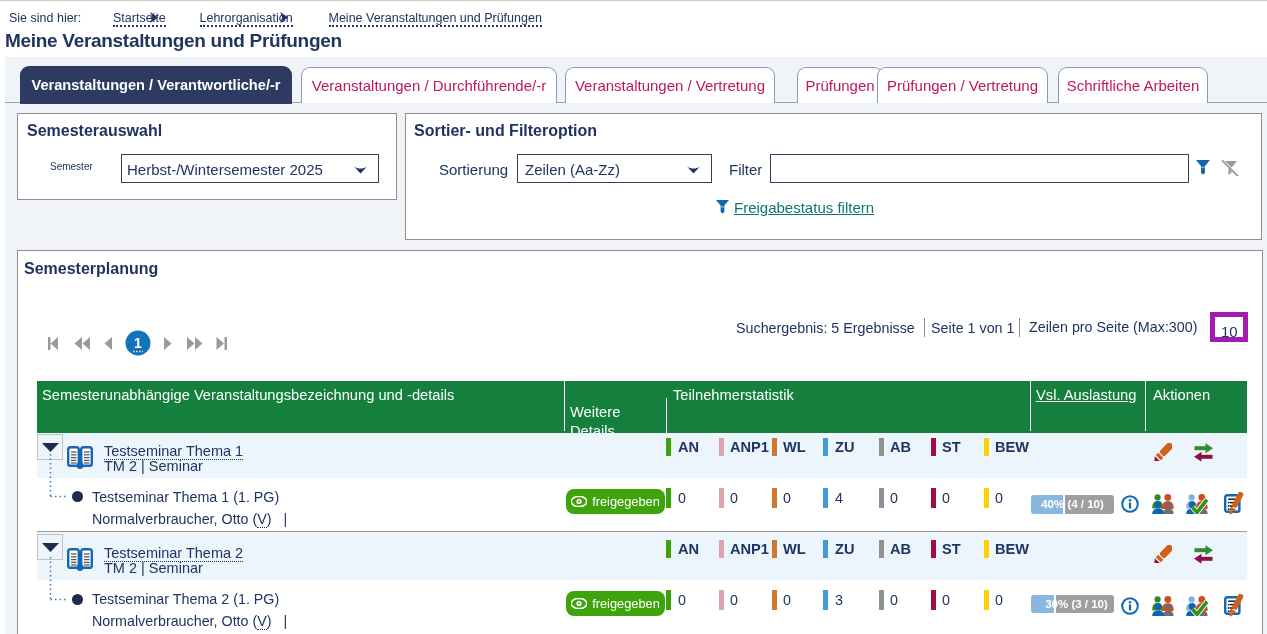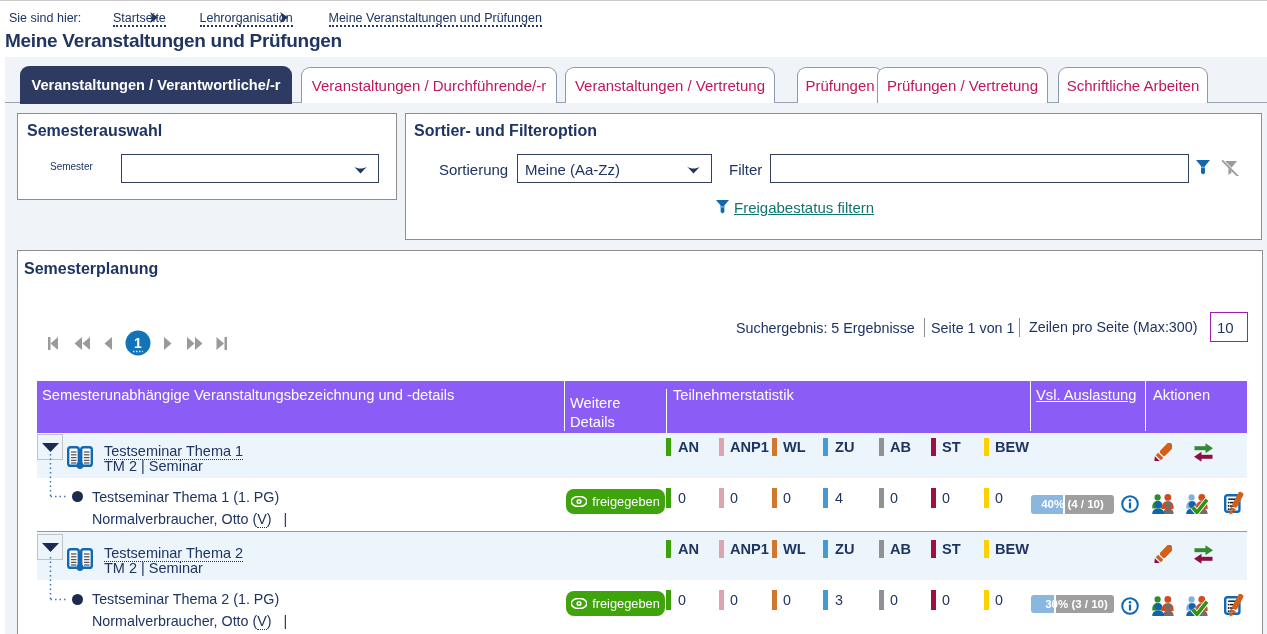--- a/index.html
+++ b/index.html
@@ -47,31 +47,32 @@
            border-radius:9px 9px 0 0; font-size:15px; color:#be185d;
            display:flex; align-items:center; justify-content:center; }
   </style>
 
   <div class="abs" style="left:20px;top:66px;width:272px;height:38px;background:#2d3a62;border-radius:9px 9px 0 0;display:flex;align-items:center;justify-content:center;font-size:14.6px;font-weight:bold;color:#fff;">Veranstaltungen / Verantwortliche/-r</div>
 
   <div class="box" style="left:17px;top:113px;width:380px;height:87px;">
     <h2 style="position:absolute;left:9px;top:8px;">Semesterauswahl</h2>
     <div style="position:absolute;left:32px;top:47px;font-size:10px;">Semester</div>
     <div style="position:absolute;left:103px;top:40px;width:258px;height:29px;border:1px solid #333f5e;background:#fff;">
+      <span style="position:absolute;left:5px;top:6px;font-size:15px;">Herbst-/Wintersemester 2025</span>
       <svg width="13" height="8" viewBox="0 0 13 8" style="position:absolute;right:11px;top:11px;">
         <path d="M0 0.4 C4 3.2 9 3.2 13 0.4 L6.5 7.6 Z" fill="#1e3462"></path>
       </svg>
     </div>
   </div>
 
   <div class="box" style="left:405px;top:113px;width:857px;height:127px;">
     <h2 style="position:absolute;left:8px;top:8px;">Sortier- und Filteroption</h2>
     <div style="position:absolute;left:33px;top:47px;font-size:15px;">Sortierung</div>
     <div style="position:absolute;left:111px;top:40px;width:195px;height:29px;border:1px solid #333f5e;background:#fff;">
-      <span style="position:absolute;left:7px;top:6px;font-size:15px;">Meine (Aa-Zz)</span>
+      <span style="position:absolute;left:7px;top:6px;font-size:15px;">Zeilen (Aa-Zz)</span>
       <svg width="13" height="8" viewBox="0 0 13 8" style="position:absolute;right:11px;top:11px;">
         <path d="M0 0.4 C4 3.2 9 3.2 13 0.4 L6.5 7.6 Z" fill="#1e3462"></path>
       </svg>
     </div>
     <div style="position:absolute;left:323px;top:47px;font-size:15px;">Filter</div>
     <div style="position:absolute;left:364px;top:40px;width:419px;height:29px;border:1px solid #333f5e;background:#fff;"></div>
 
     <svg width="14" height="15" viewBox="0 0 14 15" style="position:absolute;left:790px;top:46px;">
       <path d="M0 0 H14 L9 6 V13 L7.2 14.6 L5 13 V6 Z" fill="#1166ad"></path>
       <rect x="5" y="6.6" width="4" height="1.6" fill="#7fa8cf"></rect>
@@ -109,27 +110,27 @@
     <circle cx="96" cy="15" r="12.5" fill="#1273b9"></circle>
     <text x="96" y="20" font-size="14" font-weight="bold" fill="#fff" text-anchor="middle" font-family="Liberation Sans">1</text>
     <line x1="91" y1="23.5" x2="101" y2="23.5" stroke="#dce6f0" stroke-width="1.5" stroke-dasharray="1.5 1.5"></line>
   </svg>
 
   <div class="abs" style="left:736px;top:320px;font-size:14.3px;">Suchergebnis: 5 Ergebnisse</div>
   <div class="abs" style="left:924px;top:318px;width:1px;height:19px;background:#8e8e8e;"></div>
   <div class="abs" style="left:931px;top:320px;font-size:14.3px;">Seite 1 von 1</div>
   <div class="abs" style="left:1019px;top:318px;width:1px;height:19px;background:#8e8e8e;"></div>
   <div class="abs" style="left:1029px;top:319px;font-size:14.3px;">Zeilen pro Seite (Max:300)</div>
-  <div class="abs" style="left:1210px;top:312px;width:38px;height:30px;border:1px solid #a21caf;background:#fff;">
+  <div class="abs" style="left:1210px;top:312px;width:38px;height:30px;border:5px solid #a21caf;background:#fff;">
     <span style="position:absolute;left:6px;top:6px;font-size:15px;color:#1e3462;">10</span>
   </div>
 
-  <div class="abs" style="left:37px;top:381px;width:1210px;height:56px;background:#8b5cf6;border-bottom:2px solid #f97316;color:#fff;font-size:14.7px;line-height:19px;">
+  <div class="abs" style="left:37px;top:381px;width:1210px;height:56px;background:#15803d;border-bottom:2px solid #f97316;color:#fff;font-size:14.7px;line-height:19px;">
     <div style="position:absolute;left:0;top:0;width:528px;height:50px;border-right:1px solid #fff;padding:5px 0 0 5px;">Semesterunabhängige Veranstaltungsbezeichnung und -details</div>
-    <div style="position:absolute;left:529px;top:8px;width:101px;height:50px;border-right:1px solid #fff;padding:5px 0 0 4px;">Weitere Details</div>
+    <div style="position:absolute;left:529px;top:17px;width:101px;height:50px;border-right:1px solid #fff;padding:5px 0 0 4px;">Weitere Details</div>
     <div style="position:absolute;left:631px;top:0;width:363px;height:50px;border-right:1px solid #fff;padding:5px 0 0 5px;">Teilnehmerstatistik</div>
     <div style="position:absolute;left:1110px;top:0;width:100px;height:50px;padding:5px 0 0 6px;">Aktionen</div>
     <div style="position:absolute;left:995px;top:0;width:114px;height:50px;border-right:1px solid #fff;padding:5px 0 0 4px;"><span style="text-decoration:underline;">Vsl. Auslastung</span></div>
   </div>
 
   <div class="abs" style="left:37px;top:433px;width:1210px;height:45px;background:#edf5fc;"></div>
 
   <div class="abs" style="left:37px;top:531px;width:1210px;height:1px;background:#999;"></div>
 
   <div class="abs" style="left:37px;top:532px;width:1210px;height:48px;background:#edf5fc;"></div>

